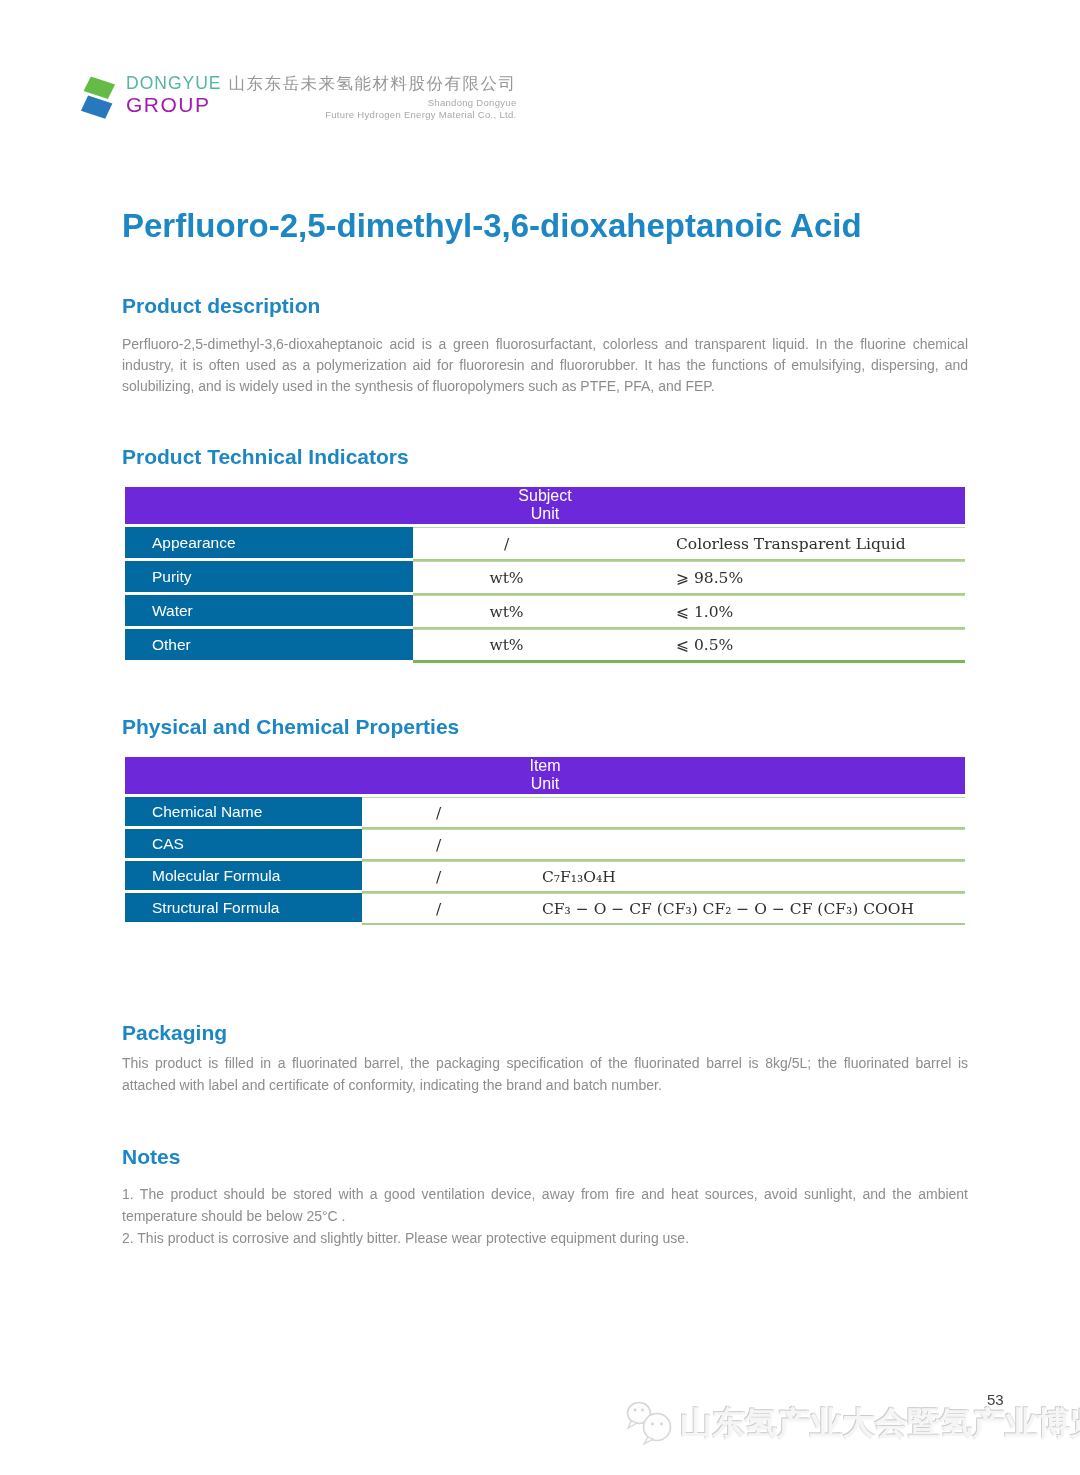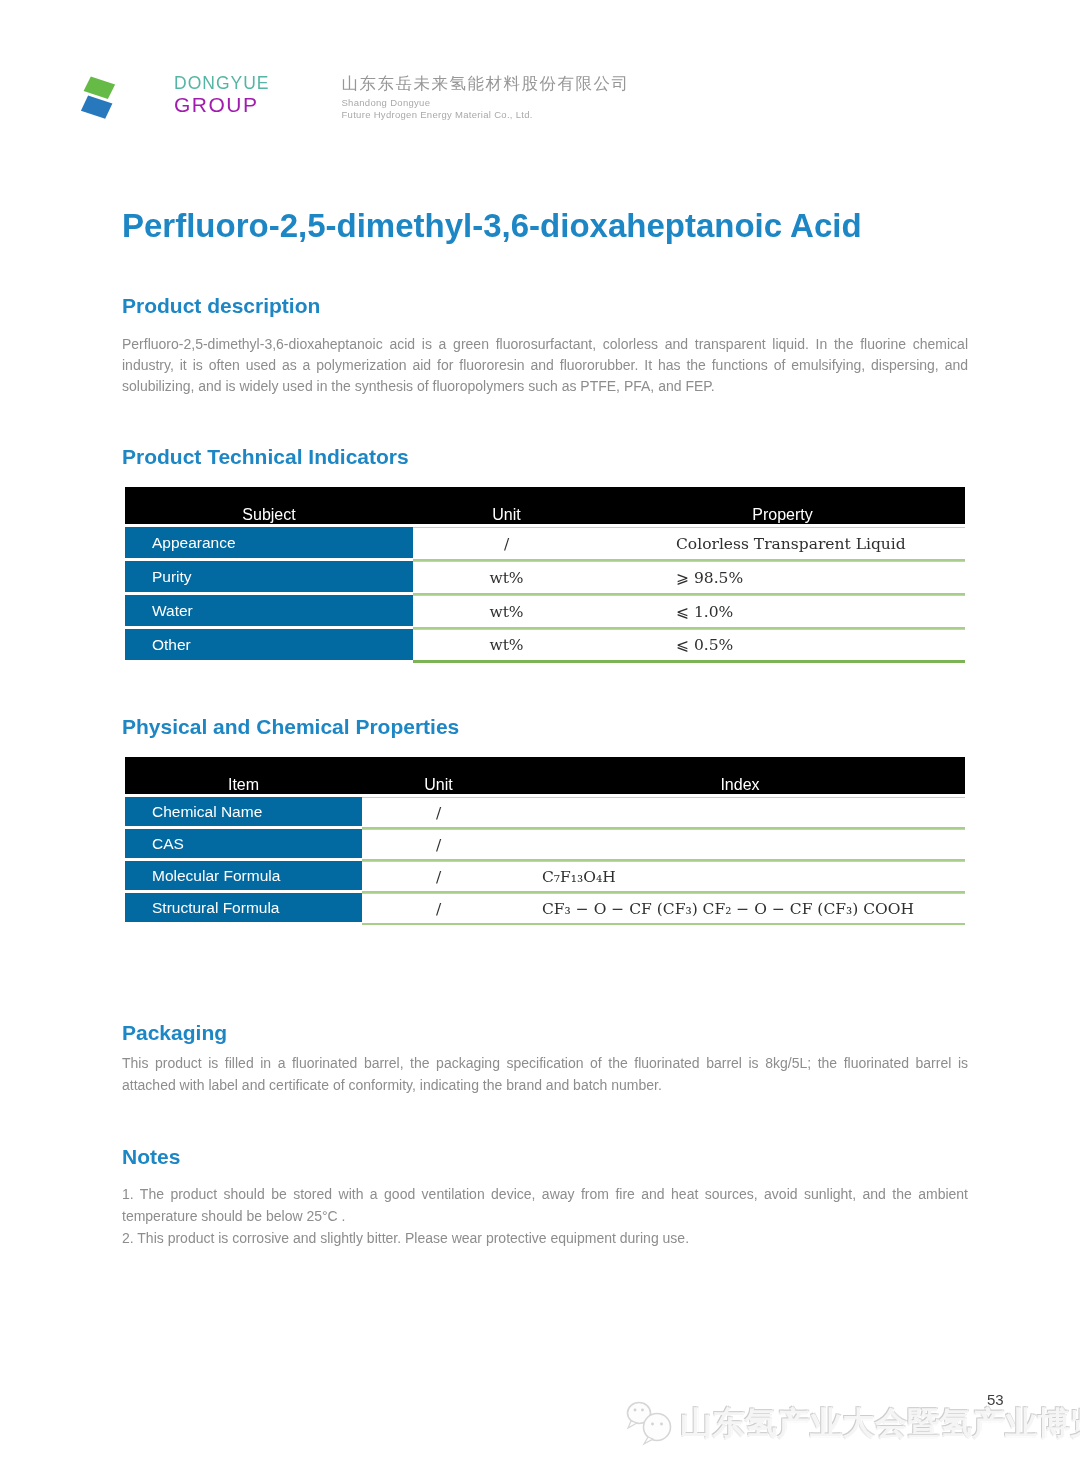--- a/index.html
+++ b/index.html
@@ -5,26 +5,26 @@
   * { margin:0; padding:0; box-sizing:border-box; }
   html,body { background:#ffffff; }
   .page {
     position:relative;
     width:1080px; height:1475px;
     background:#ffffff;
     font-family:"Liberation Sans","DejaVu Sans",sans-serif;
     overflow:hidden;
   }
   
-  .logo-block { position:absolute; left:80px; top:70px; display:flex; align-items:flex-start;gap:48px; }
+  .logo-block { position:absolute; left:80px; top:70px; display:flex; align-items:flex-start; }
   .logo-mark { width:36px; height:50px; margin-top:4px; }
   .wordmark { margin-left:10px; margin-top:4px; }
   .wordmark .wm1 { font-size:17.5px; letter-spacing:1px; color:#55b5a5; line-height:19px; }
   .wordmark .wm2 { font-size:21px; letter-spacing:1.5px; color:#a21caf; line-height:23px; }
-  .company { margin-left:24px; margin-top:3px; }
+  .company { margin-left:7px; margin-top:3px;text-align:right; }
   .company .cn { font-size:16.5px; letter-spacing:1.5px; color:#979797; line-height:20px; }
   .company .en { font-size:9.5px; color:#a9a9a9; line-height:11.5px; letter-spacing:0.3px; }
   .company .en.first { margin-top:4px; }
 
   
   .doc-title {
     position:absolute; left:122px; top:207px; width:900px;
     font-size:33px; font-weight:bold; color:#1d86c4; letter-spacing:0px;
   }
   .sec-heading {
@@ -41,22 +41,22 @@
   .h-props { top:715px; }
   .h-pack { top:1021px; } .p-pack { top:1052px; line-height:22px; }
   .h-notes { top:1145px; }
   .p-notes { top:1183px; line-height:22px; }
   .p-notes .note-line { margin:0; }
 
   
   .table { position:absolute; left:125px; width:840px; }
   .tbl1 { top:487px; } .tbl2 { top:757px; }
   .t-header {
-    display:flex; height:37px; background:#000000; margin-bottom:3px;
-    color:#ffffff; font-size:16px; align-items:flex-end;
+    display:flex; height:37px; background:#6d28d9; margin-bottom:3px;
+    color:#ffffff; font-size:16px; align-items:center;flex-direction:column;
   }
   .t-header span { text-align:center; display:block; }
   .tbl1 .th1 { width:288px; } .tbl1 .th2 { width:187px; } .tbl1 .th3 { flex:1; }
   .tbl2 .th1 { width:237px; } .tbl2 .th2 { width:153px; } .tbl2 .th3 { flex:1; }
   .t-row { display:flex; }
   .tbl1 .t-row { height:34px; }
   .tbl2 .t-row { height:32px; }
   .t-label {
     background:#0369a1; color:#ffffff; font-size:15.5px;
     padding-left:27px; display:flex; align-items:center;

